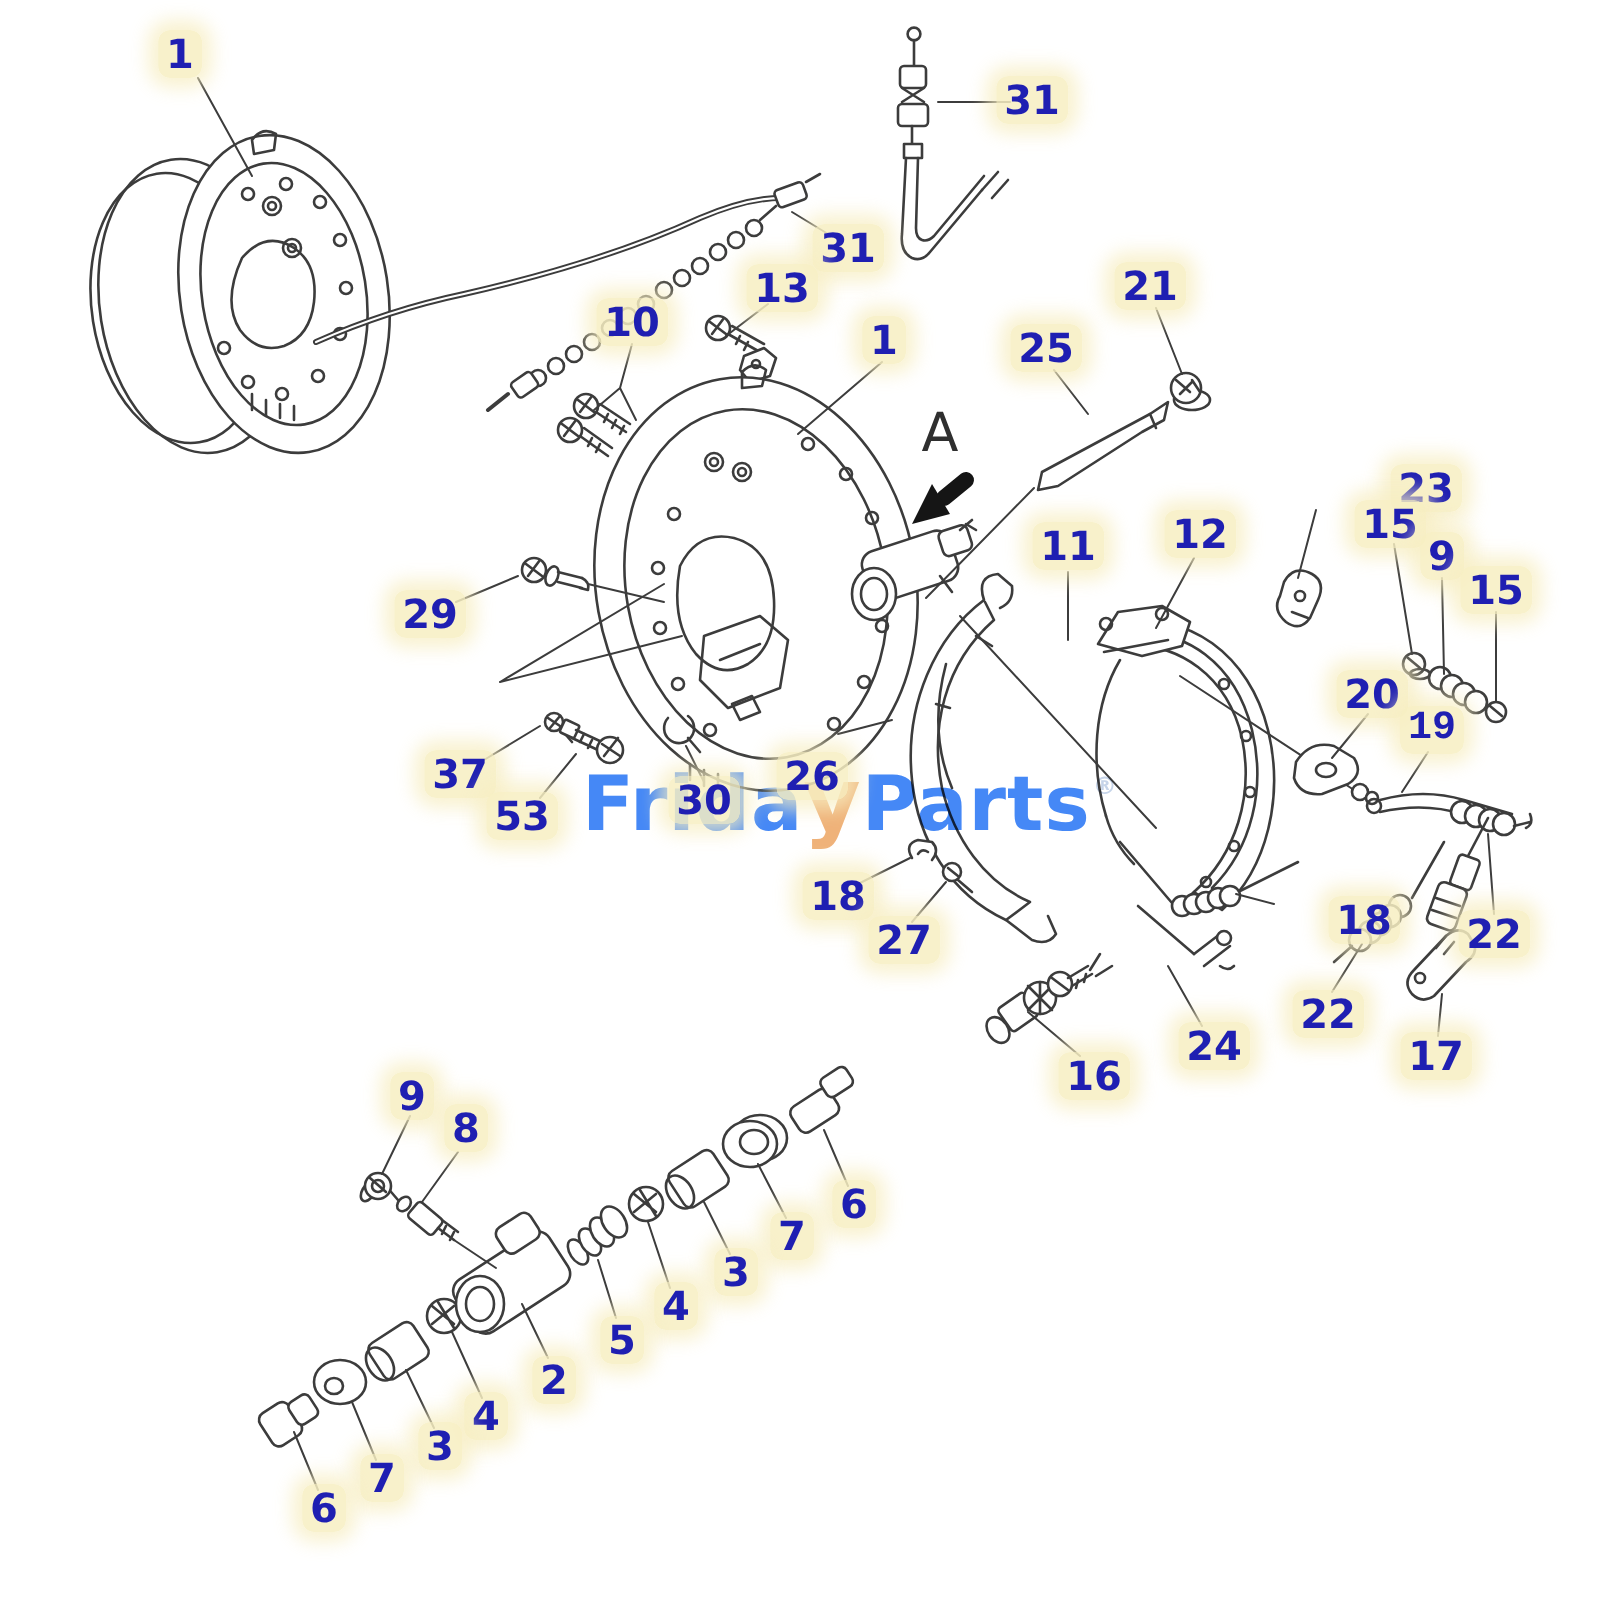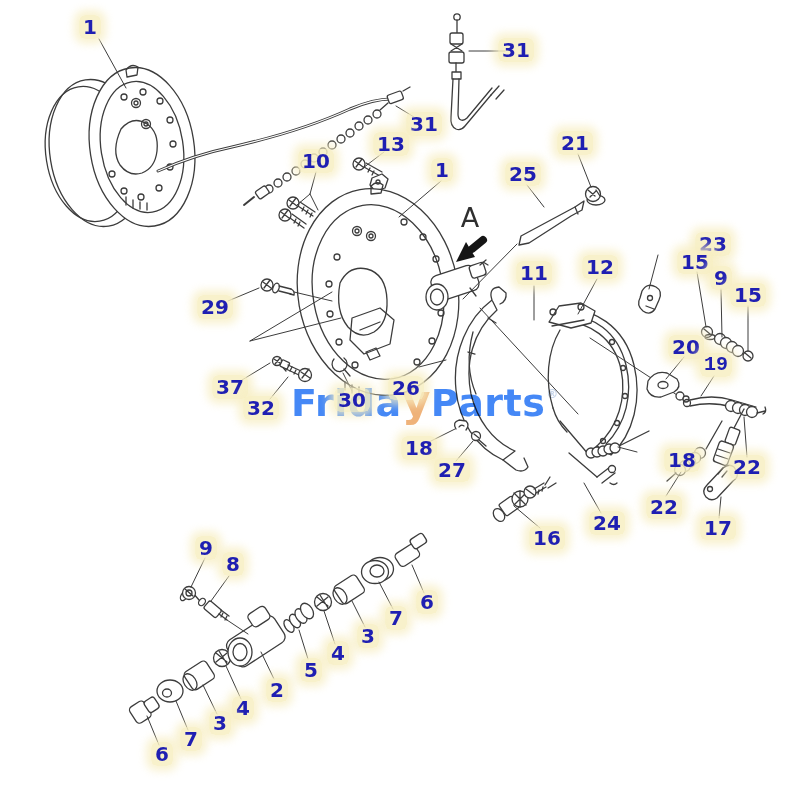--- a/index.html
+++ b/index.html
@@ -458,21 +458,21 @@
   <div class="callout" style="left:695px;top:262px;">15</div>
   <div class="callout" style="left:721px;top:278px;">9</div>
   <div class="callout" style="left:748px;top:295px;">15</div>
   <div class="callout" style="left:534px;top:273px;text-align:right;">11</div>
   <div class="callout" style="left:600px;top:267px;">12</div>
   <div class="callout" style="left:215px;top:307px;">29</div>
   <div class="callout" style="left:406px;top:388px;text-align:center;">26</div>
   <div class="callout" style="left:686px;top:347px;">20</div>
   <div class="callout" style="left:716px;top:365px;font-family:Liberation Mono, monospace;">19</div>
   <div class="callout" style="left:230px;top:387px;">37</div>
-  <div class="callout" style="left:261px;top:408px;">32</div>
+  <div class="callout" style="left:261px;top:408px;">53</div>
   <div class="callout" style="left:352px;top:400px;">30</div>
   <div class="callout" style="left:419px;top:448px;">18</div>
   <div class="callout" style="left:452px;top:470px;">27</div>
   <div class="callout" style="left:645px;top:460px;margin-left:37px;">18</div>
   <div class="callout" style="left:747px;top:467px;">22</div>
   <div class="callout" style="left:664px;top:507px;">22</div>
   <div class="callout" style="left:547px;top:538px;">16</div>
   <div class="callout" style="left:607px;top:523px;">24</div>
   <div class="callout" style="left:718px;top:528px;">17</div>
   <div class="callout" style="left:206px;top:548px;">9</div>

